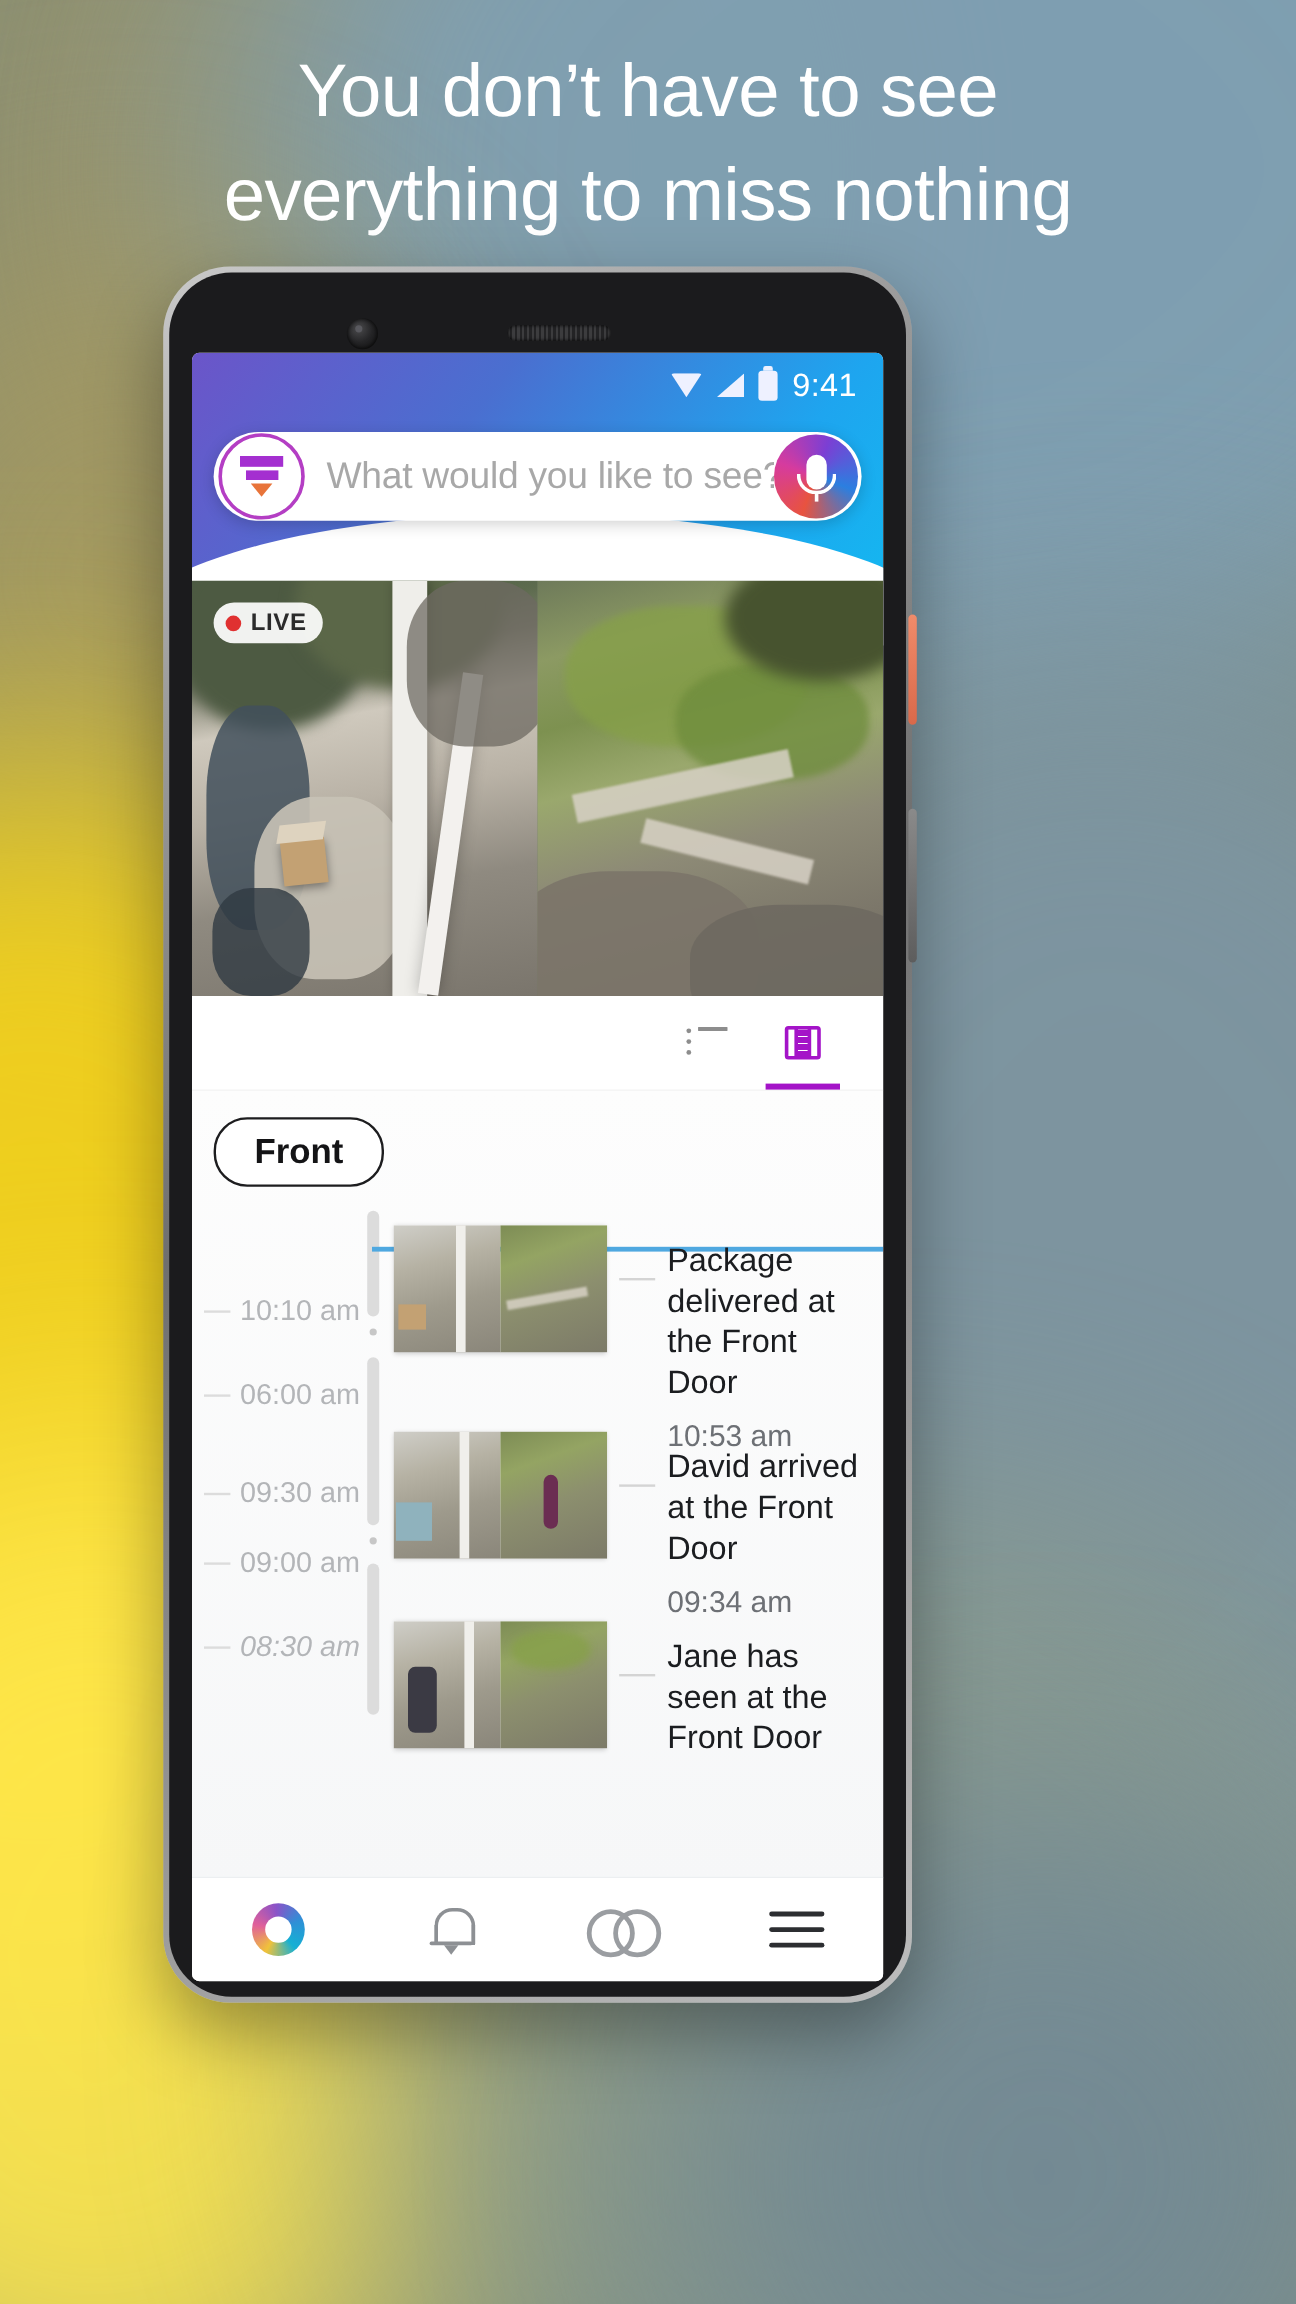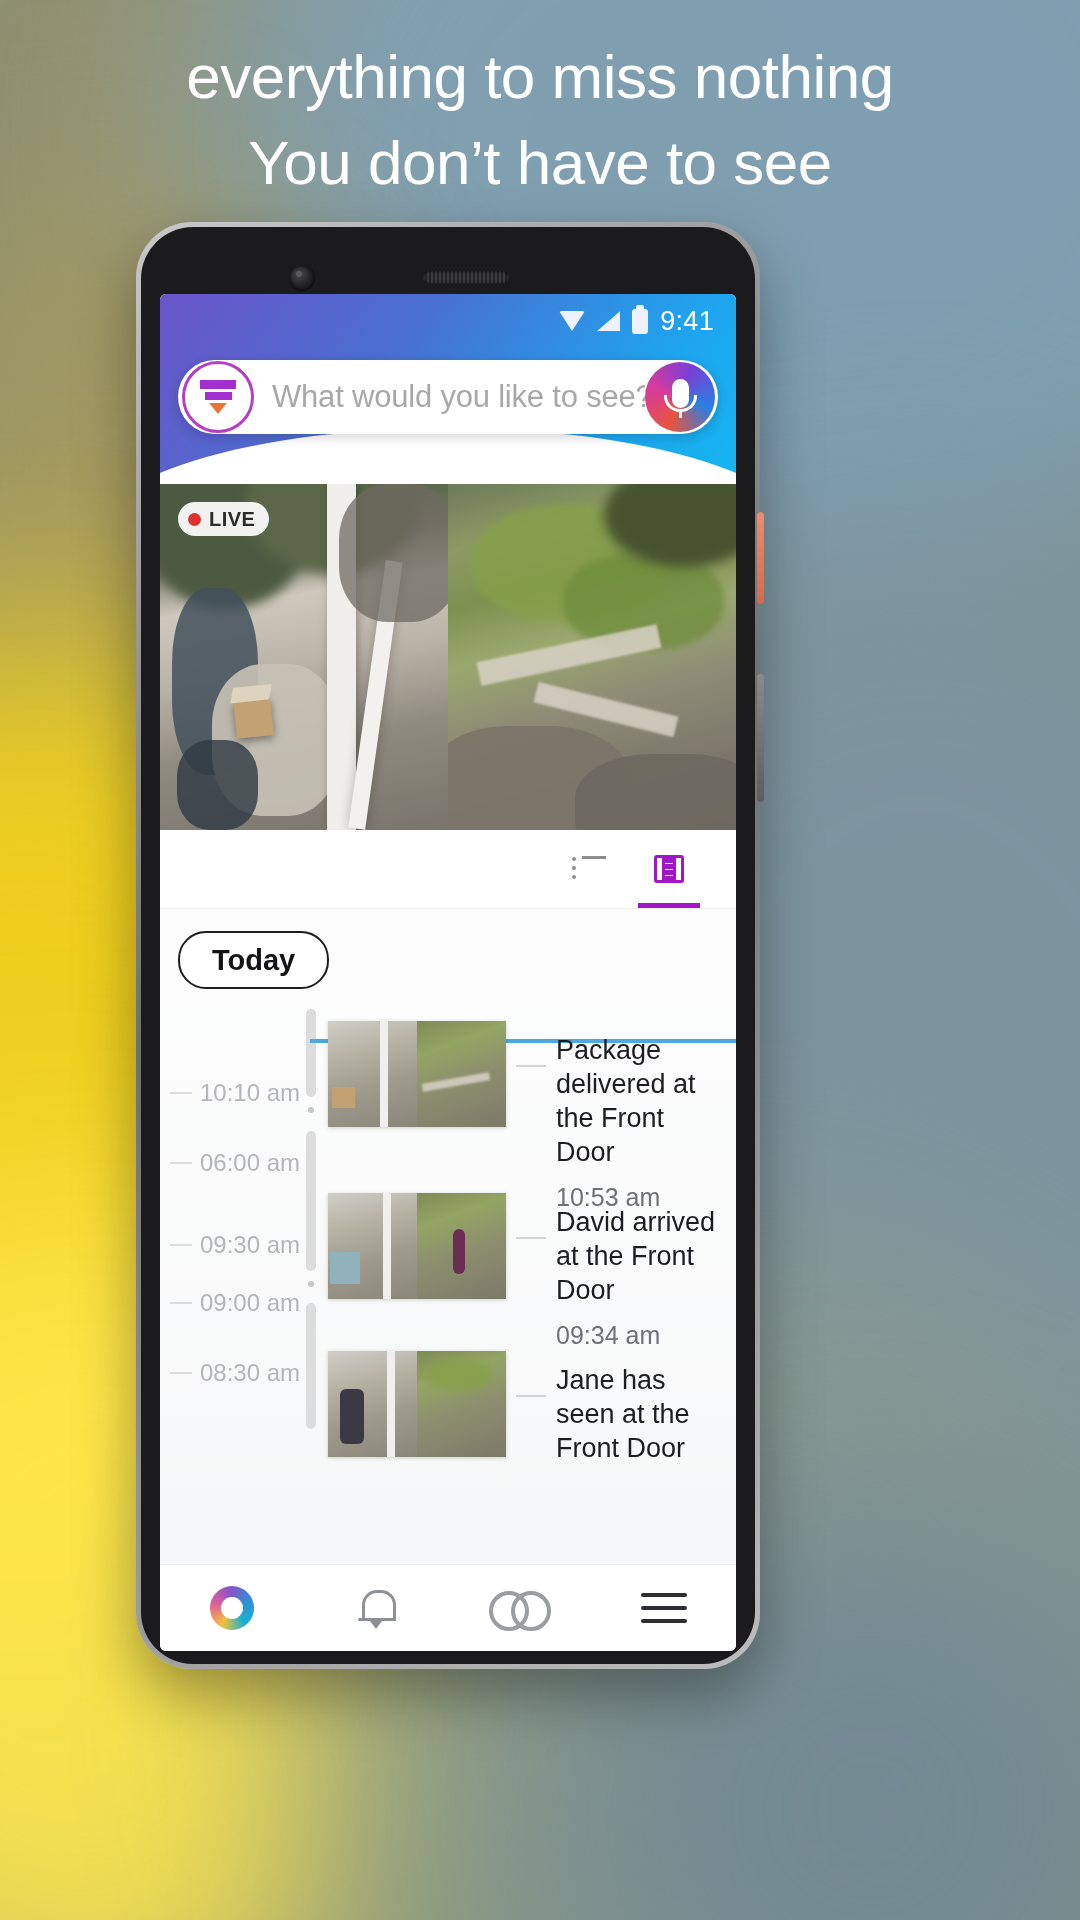--- a/index.html
+++ b/index.html
@@ -194,22 +194,22 @@
   <div class="blob b3"></div>
   <div class="blob b4"></div>
   <div class="blob b7"></div>
   <div class="blob b1"></div>
   <div class="blob b2"></div>
   <div class="blob b6"></div>
   <div class="blob b8"></div>
 </div>
 
 <div id="headline">
+  <span class="ln">You don’t have to see</span>
   <span class="ln">everything to miss nothing</span>
-  <span class="ln">You don’t have to see</span>
 </div>
 
 <div id="phone">
   <div class="phone-outer"></div>
   <div class="phone-body">
     <div class="cam"></div>
     <div class="speaker"></div>
   </div>
   <div class="btn-power"></div>
   <div class="btn-vol"></div>
@@ -277,21 +277,21 @@
       </div>
       <div class="tab">
         <div class="ico-film">
             <span class="mid"></span>
           </div>
         <div class="underline"></div>
       </div>
     </div>
 
     <div class="timeline-wrap">
-      <div class="today-pill">Today</div>
+      <div class="today-pill">Front</div>
 
       <div class="tl-body">
         <div class="tl-track">
           <div class="tl-seg" style="top:6px;height:88px;"></div>
           <div class="tl-dot" style="top:104px;"></div>
           <div class="tl-seg" style="top:128px;height:140px;"></div>
           <div class="tl-dot" style="top:278px;"></div>
           <div class="tl-seg" style="top:300px;height:126px;"></div>
 
         </div>
@@ -307,21 +307,21 @@
           <span>06:00 am</span>
         </div>
         <div class="tick" style="top:228px;">
           <span class="dash"></span>
           <span>09:30 am</span>
         </div>
         <div class="tick" style="top:286px;">
           <span class="dash"></span>
           <span>09:00 am</span>
         </div>
-        <div class="tick" style="top:356px;">
+        <div class="tick" style="top:356px;font-style:italic;">
           <span class="dash"></span>
           <span>08:30 am</span>
         </div>
 
         <div class="ev" style="top:18px;justify-content:center;">
           <div class="ev-thumb">
             <div class="h hl">
                 <div class="thumb-col" style="left:58%;"></div>
               <div style="position:absolute;left:4%;top:62%;width:26%;height:20%;background:#c3a173;"></div>
               </div>

